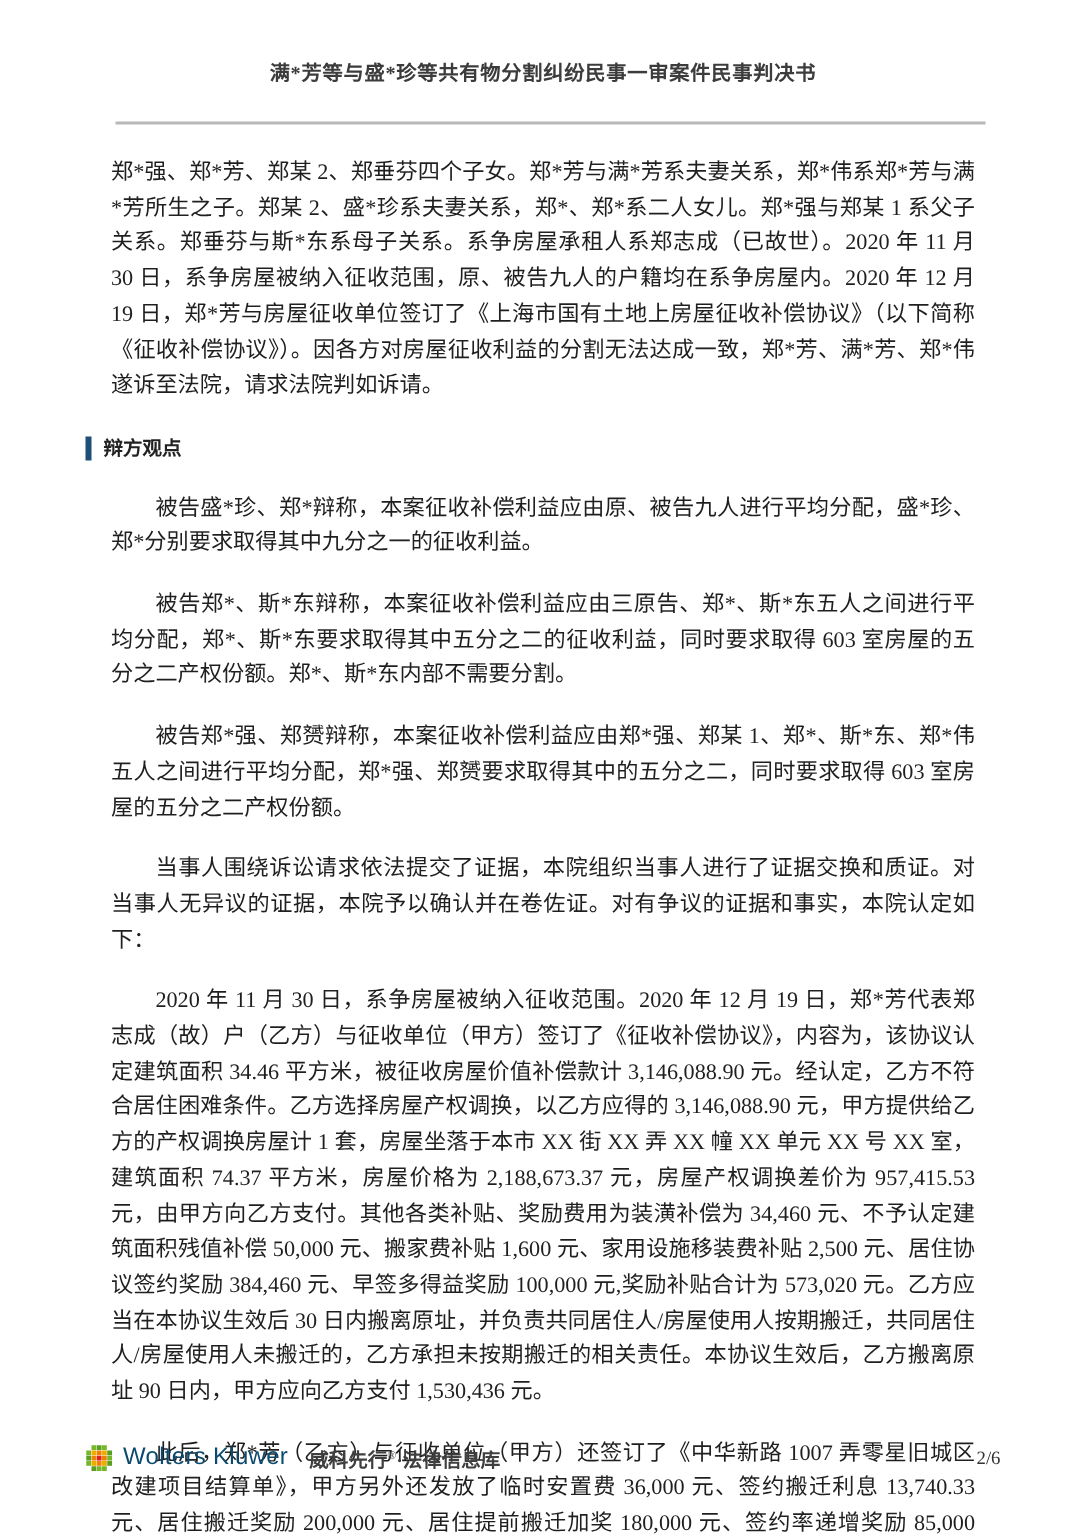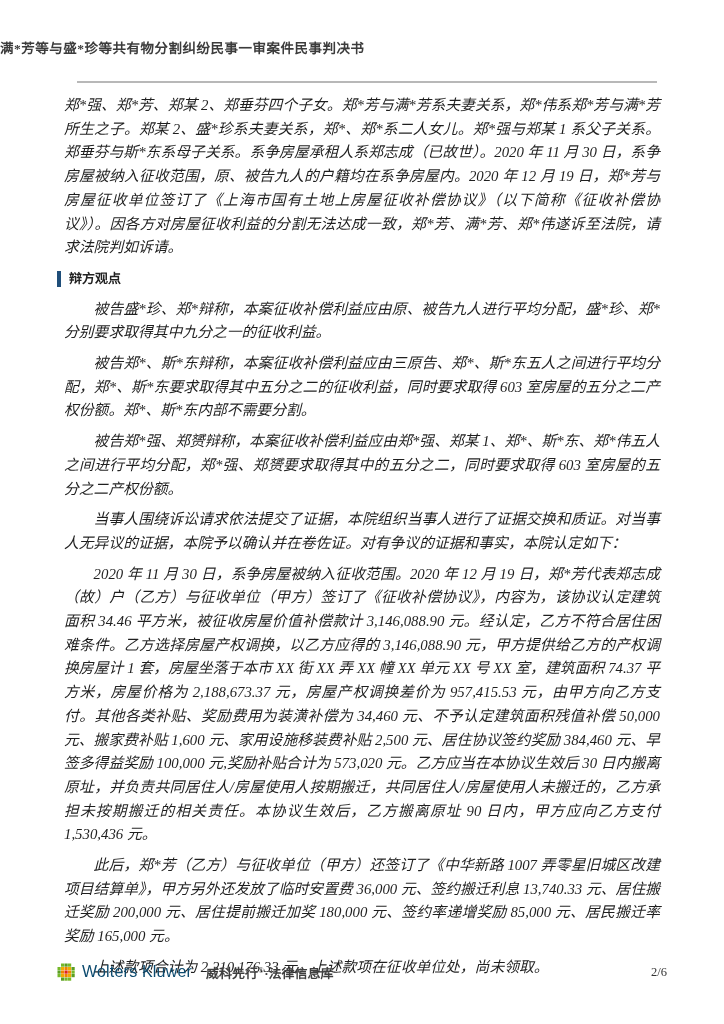--- a/index.html
+++ b/index.html
@@ -13,20 +13,21 @@
     height: 1024px;
     background: #ffffff;
     overflow: hidden;
     font-family: "Liberation Serif", "DejaVu Serif", serif;
     color: #1f1f1f;
   }
   
   .doc-title {
     margin: 0;
     padding-top: 37px;
+    text-align: center;
     font-size: 13.5px;
     font-weight: bold;
     color: #3c3c3c;
     letter-spacing: 0.5px;
   }
   .title-divider {
     border: none;
     height: 2px;
     background: #b8b8b8;
     width: 580px;
@@ -36,23 +37,22 @@
   .content {
     position: absolute;
     top: 87px;
     left: 57px;
     width: 610px;
     font-size: 14.8px;
     line-height: 23.7px;
     text-align: justify;
   }
   .content p {
-    margin: 7px;
+    margin: 17px;
     text-indent: 2em;
-    font-style: italic;
   }
   .content p.no-indent {
     text-indent: 0;
   }
   .section-header {
     display: flex;
     align-items: center;
     height: 23.7px;
     font-weight: bold;
     font-size: 13px;

